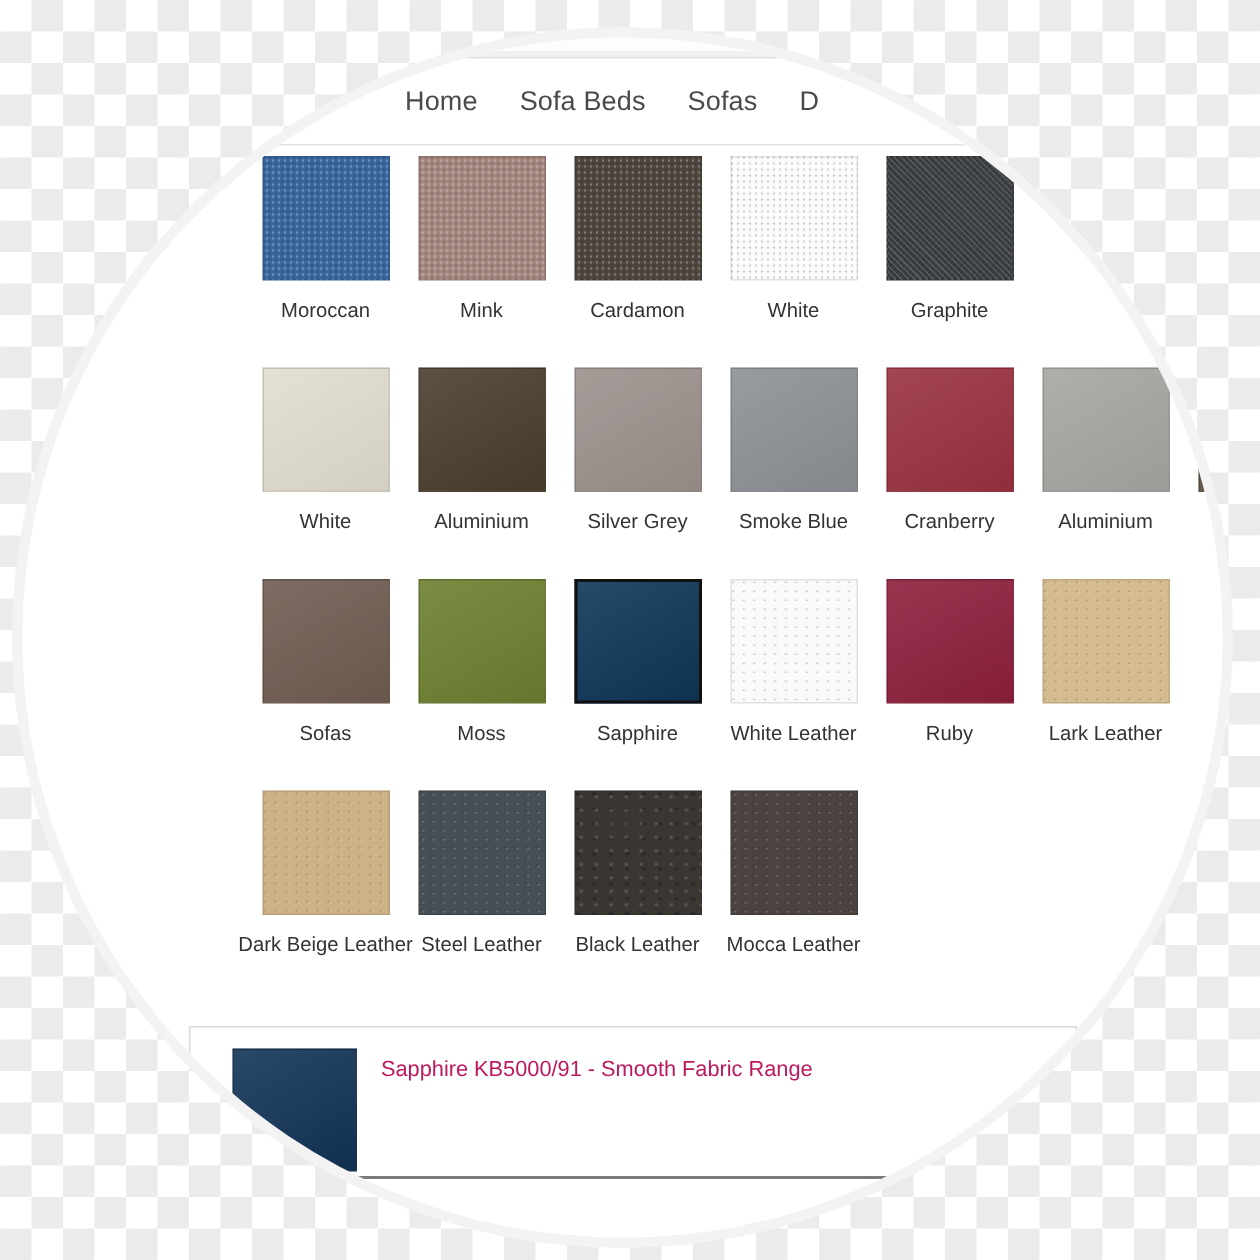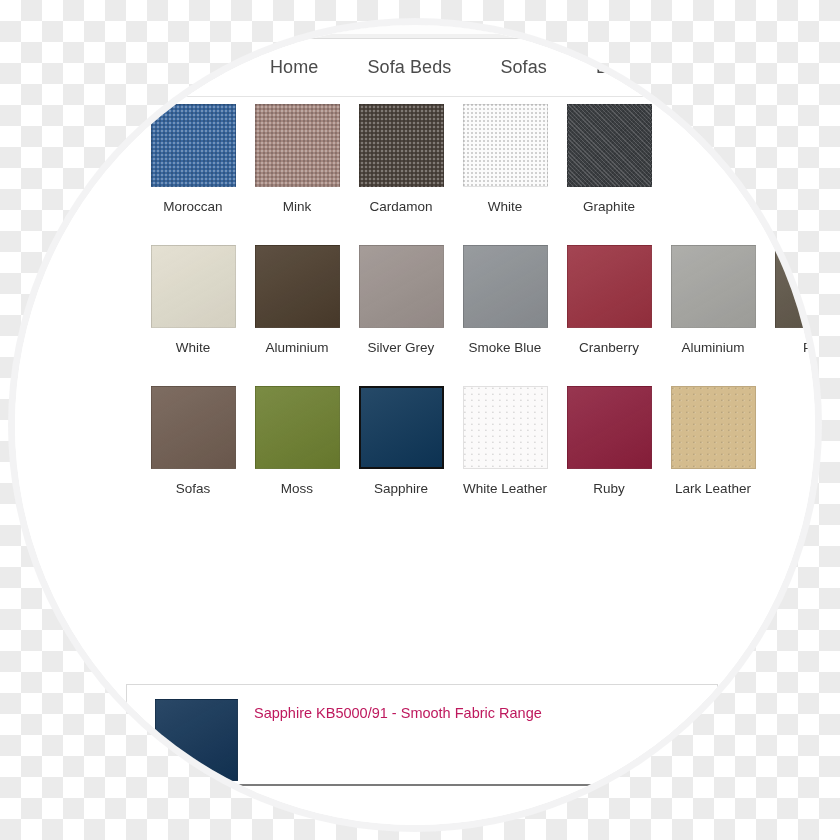--- a/index.html
+++ b/index.html
@@ -99,21 +99,21 @@
     background: #ffffff;
     border-bottom: 1px solid #e4e4e4;
   }
   #nav-items {
     position: absolute;
     left: 270px;
     top: 0;
     height: 57px;
     display: flex;
     align-items: center;
-    gap: 49px;
+    gap: 28px;
     white-space: nowrap;
   }
   .nav-item {
     font-size: 18px;
     color: #4b4b4b;
     letter-spacing: .1px;
     cursor: pointer;
   }
 
   
@@ -123,20 +123,21 @@
     top: 104px;
     width: 840px;
   }
   .swatch-row {
     position: relative;
     display: flex;
     gap: 0;
     padding-left: 141px;
     height: 141px;
     box-sizing: border-box;
+    margin-left: 24px;
   }
   .swatch-cell {
     width: 104px;
     flex: none;
     display: flex;
     flex-direction: column;
     align-items: center;
   }
   .swatch-tile {
     width: 85px;
@@ -324,20 +325,38 @@
           </div>
           <div class="swatch-cell">
             <div class="swatch-tile tex-smooth" style="background-color: rgb(140, 31, 60);"></div>
             <div class="swatch-label">Ruby</div>
           </div>
           <div class="swatch-cell">
             <div class="swatch-tile tex-grain" style="background-color: rgb(212, 188, 142);"></div>
             <div class="swatch-label">Lark Leather</div>
           </div>
         </div>
+        <div class="swatch-row">
+          <div class="swatch-cell">
+            <div class="swatch-tile tex-grain" style="background-color: rgb(205, 178, 133);"></div>
+            <div class="swatch-label">Dark Beige Leather</div>
+          </div>
+          <div class="swatch-cell">
+            <div class="swatch-tile tex-grain" style="background-color: rgb(71, 79, 85);"></div>
+            <div class="swatch-label">Steel Leather</div>
+          </div>
+          <div class="swatch-cell">
+            <div class="swatch-tile tex-coarse" style="background-color: rgb(58, 55, 51);"></div>
+            <div class="swatch-label">Black Leather</div>
+          </div>
+          <div class="swatch-cell">
+            <div class="swatch-tile tex-grain" style="background-color: rgb(74, 67, 64);"></div>
+            <div class="swatch-label">Mocca Leather</div>
+          </div>
+        </div>
       </div>
 
     <div id="selection-panel">
       <div id="selection-tile" class="tex-smooth" style="background-color: rgb(18, 51, 85);"></div>
       <div id="selection-caption">Sapphire KB5000/91 - Smooth Fabric Range</div>
     </div>
 
     <div id="page-bottom-rule"></div>
 
   </div>

